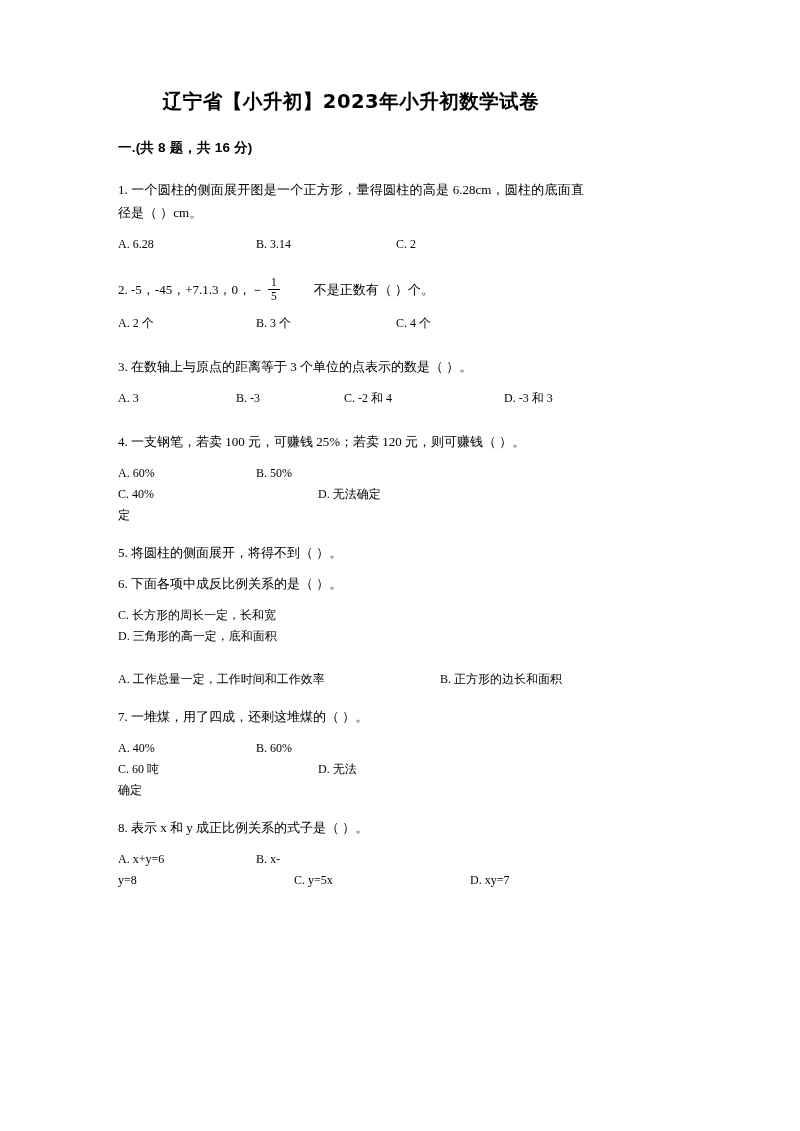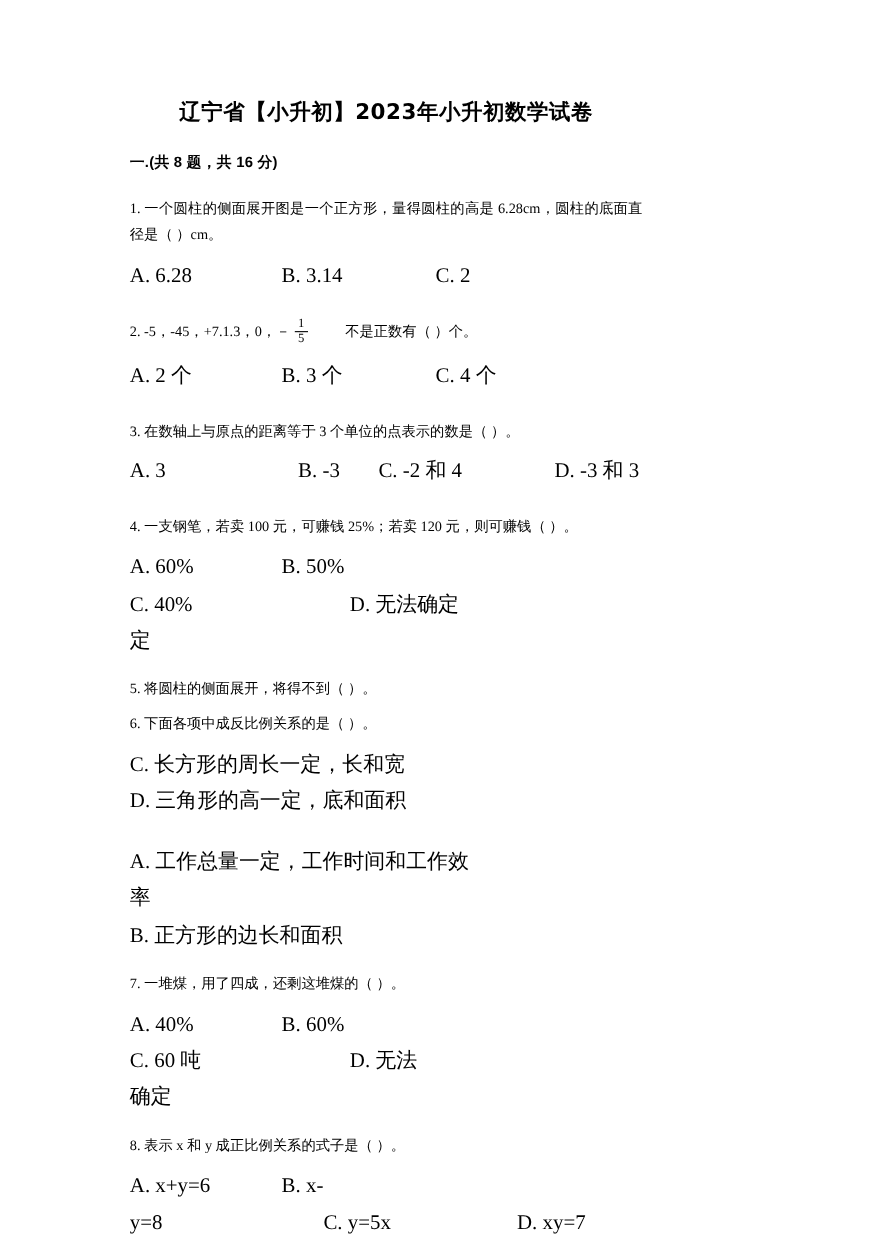--- a/index.html
+++ b/index.html
@@ -38,36 +38,36 @@
     letter-spacing: 0.2px;
   }
   .q {
     font-size: 13px;
     line-height: 1.75;
     margin: 0 0 9px 0;
     text-align: justify;
   }
   .q-gap-xl { margin-bottom: 46px; }
   .opts {
-    font-size: 19px;
+    font-size: 12px;
     line-height: 1.75;
     margin: 0 0 22px 0;
     position: relative;
   }
   .opts-tight { margin-bottom: 16px; }
   .opt {
     display: inline-block;
     vertical-align: top;
   }
   
   .w1 { width: 138px; }
   .w2 { width: 140px; }
   .w3 { width: 160px; }
   .w4 { width: 118px; }
-  .w5 { width: 108px; text-align: center; }
+  .w5 { width: 108px; }
   .w6 { width: 322px; }
   .w7 { width: 200px; }
   .w8 { width: 176px; }
 
   .frac {
     display: inline-block;
     vertical-align: middle;
     text-align: center;
     font-size: 11.5px;
     line-height: 1.15;

